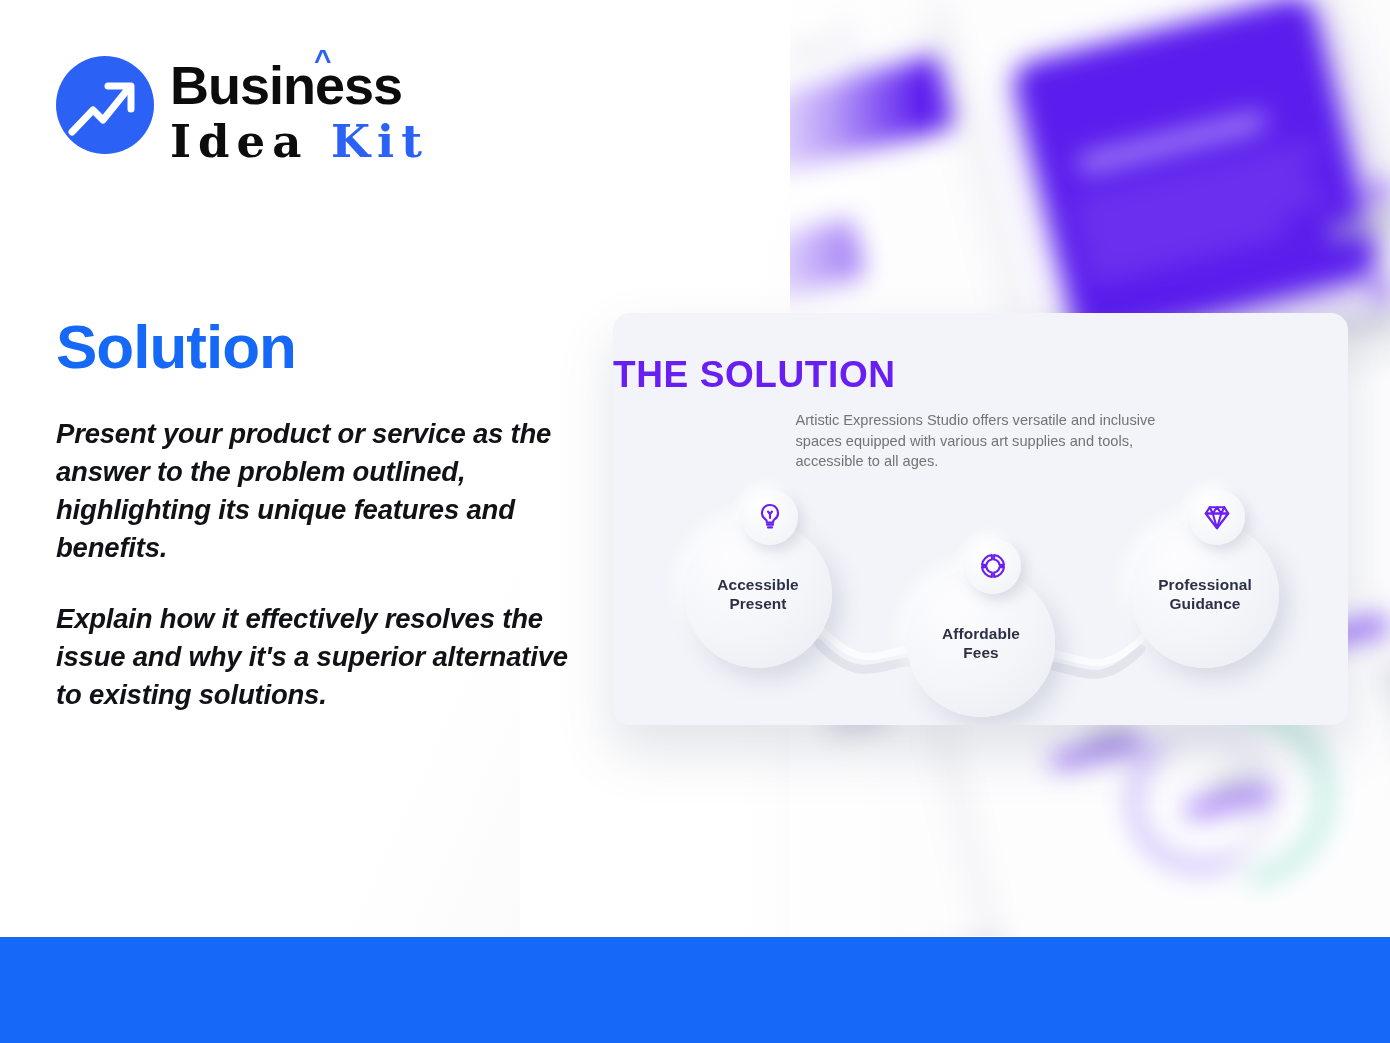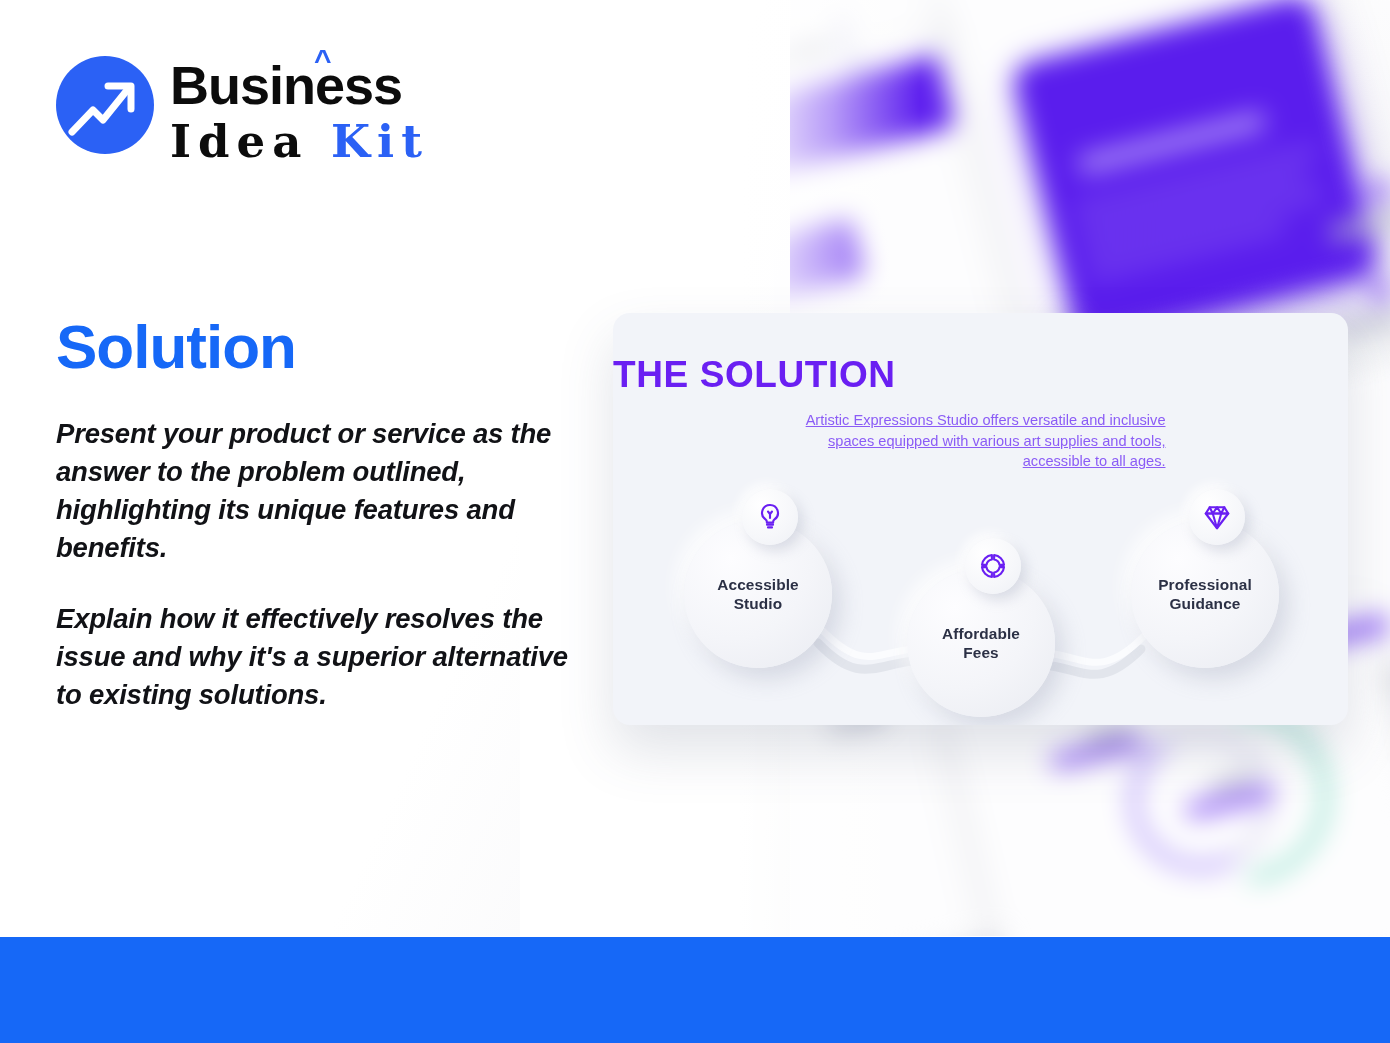--- a/index.html
+++ b/index.html
@@ -104,21 +104,21 @@
     background:#f2f4f9;border-radius:17px;
     box-shadow:0 26px 54px rgba(80,90,120,.17);
     overflow:hidden;
   }
   .sol-title{
     position:absolute;left:0;right:0;top:41px;text-align:left;
     font-size:37px;font-weight:700;color:#6a1ff2;letter-spacing:.6px;
   }
   .sol-sub{
     position:absolute;left:50%;transform:translateX(-50%);top:97px;width:370px;
-    text-align:right;font-size:14.6px;line-height:1.42;color:#8b5cf6;font-weight:400;text-decoration:underline;
+    text-align:left;font-size:14.6px;line-height:1.42;color:#737373;font-weight:400;
   }
 
   
   .connectors{position:absolute;left:0;top:0;width:735px;height:412px;}
 
   
   .circ{
     position:absolute;border-radius:50%;
     background:radial-gradient(circle at 32% 26%,#fdfdff 0%,#f4f5f9 54%,#e9ebf1 100%);
     box-shadow: 9px 11px 22px rgba(150,157,178,.30), -7px -8px 18px rgba(255,255,255,.92);
@@ -229,21 +229,21 @@
     <svg class="connectors" viewBox="0 0 735 412">
       <path d="M205 330 C 245 372, 262 352, 300 348" stroke="#e2e5ec" stroke-width="9" fill="none" stroke-linecap="round"></path>
       <path d="M210 318 C 250 358, 262 340, 300 336" stroke="#fbfcfe" stroke-width="7" fill="none" stroke-linecap="round"></path>
       <path d="M432 352 C 470 356, 486 378, 528 336" stroke="#e2e5ec" stroke-width="9" fill="none" stroke-linecap="round"></path>
       <path d="M434 340 C 472 344, 488 366, 530 324" stroke="#fbfcfe" stroke-width="7" fill="none" stroke-linecap="round"></path>
     </svg>
 
     <div class="circ c1">
       <div class="circ-label">
         <span>Accessible</span><br>
-        <span>Studio</span>
+        <span>Present</span>
       </div>
     </div>
     <div class="badge b1">
       <svg width="30" height="30" viewBox="0 0 24 24" fill="none" stroke="#6a1ff2" stroke-width="1.7" stroke-linecap="round" stroke-linejoin="round" aria-hidden="true">
         <path d="M12 2.4a6.3 6.3 0 0 0-3.6 11.5c.7.5 1.1 1.2 1.1 2v.6h5v-.6c0-.8.4-1.5 1.1-2A6.3 6.3 0 0 0 12 2.4z"></path>
         <path d="M9.6 18.1h4.8"></path>
         <path d="M10.4 20.3h3.2"></path>
         <path d="M10.4 7.6L12 9.7l1.6-2.1M12 9.7v3.1"></path>
       </svg>
     </div>

